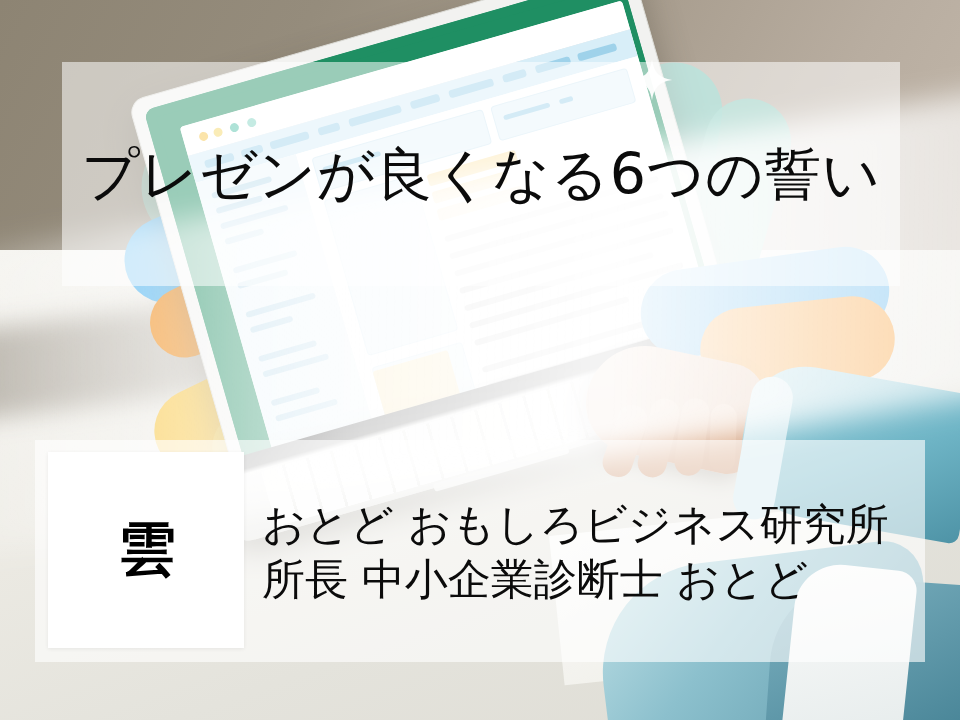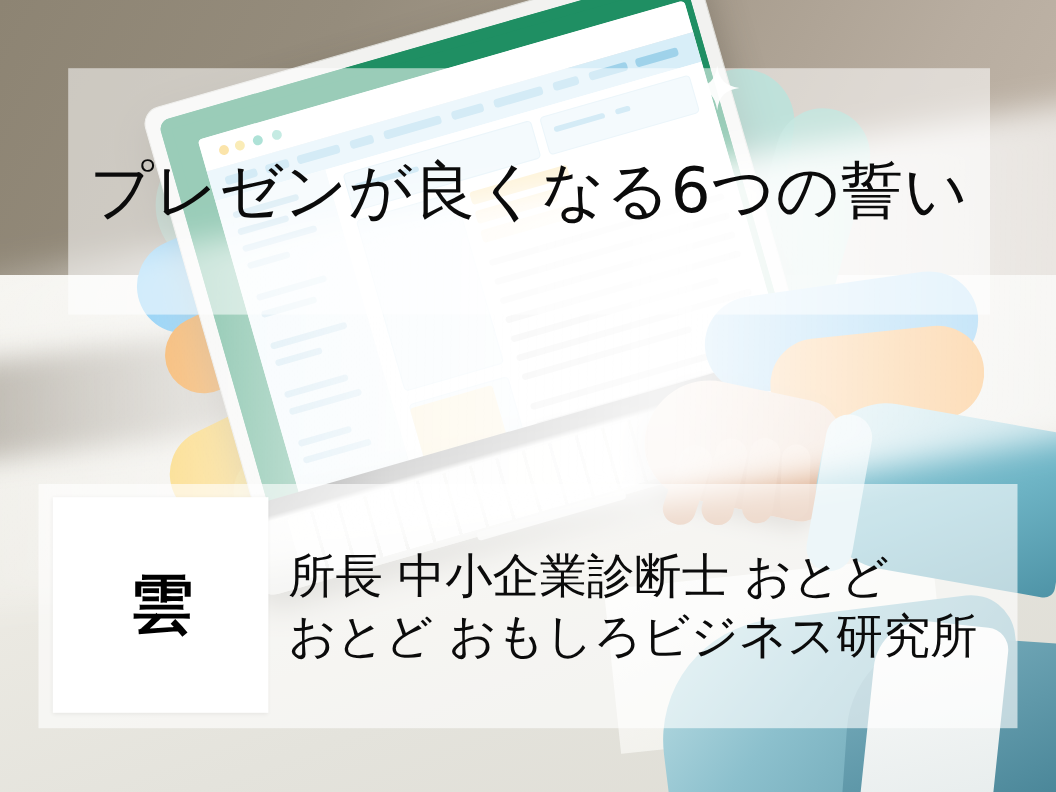--- a/index.html
+++ b/index.html
@@ -391,17 +391,17 @@
 
   <div class="panel" id="byline-panel"></div>
 
   <div id="logo-card">
     <div id="logo-glyph">
       <span class="row-top">雲</span>
     </div>
   </div>
 
   <div class="byline-block">
+    <div class="byline-line">おとど おもしろビジネス研究所</div>
     <div class="byline-line">所長 中小企業診断士 おとど</div>
-    <div class="byline-line">おとど おもしろビジネス研究所</div>
   </div>
 
 </div>
 
 </body></html>

